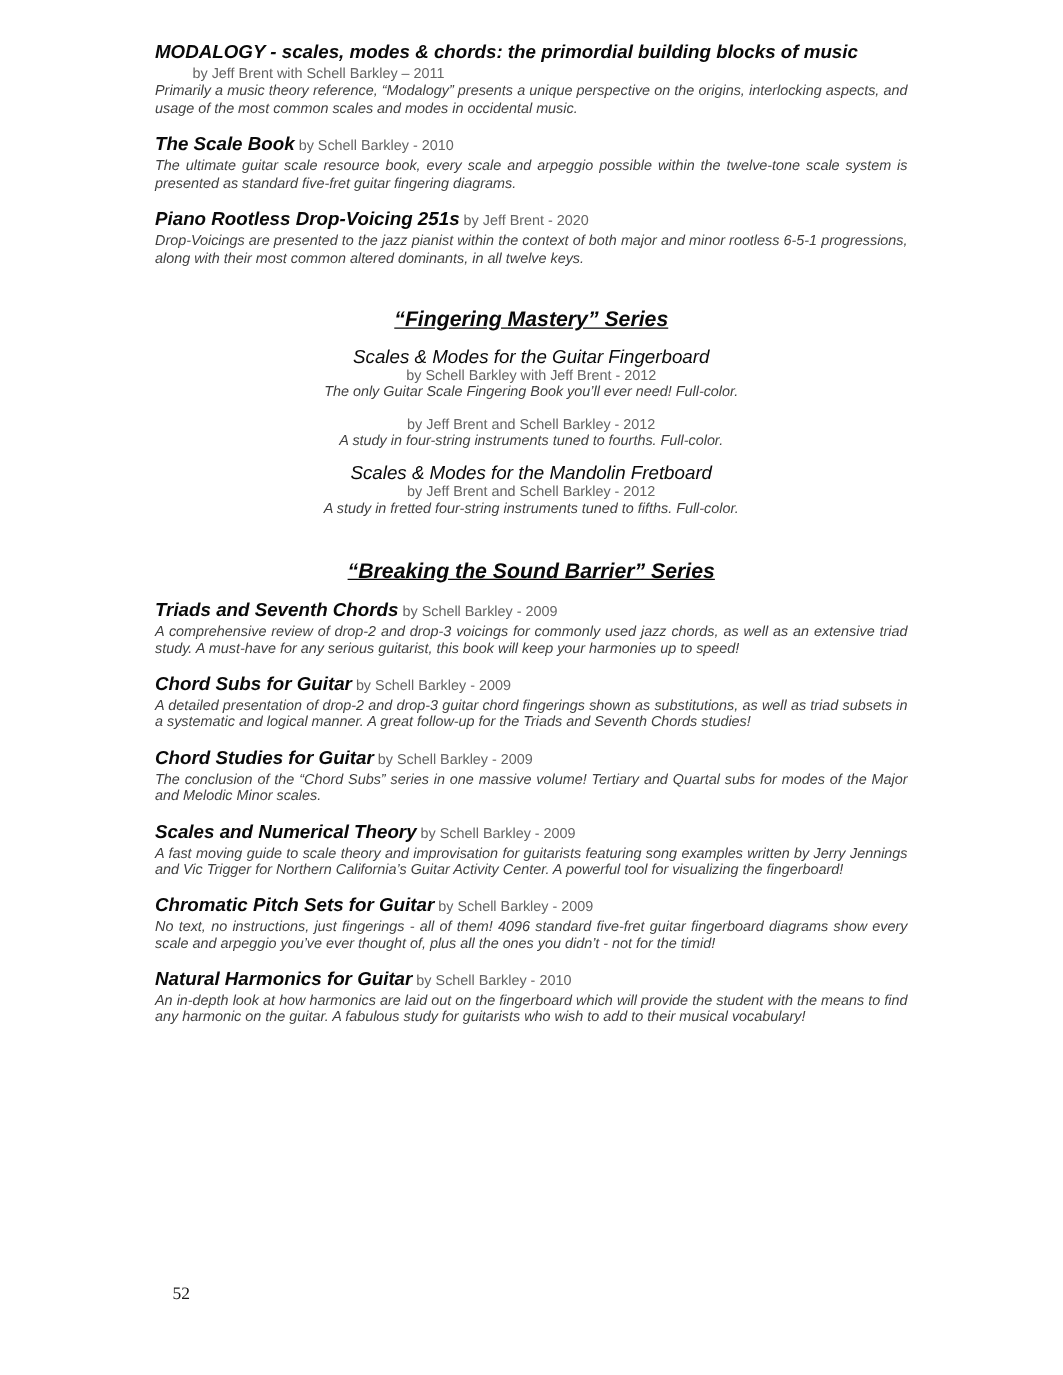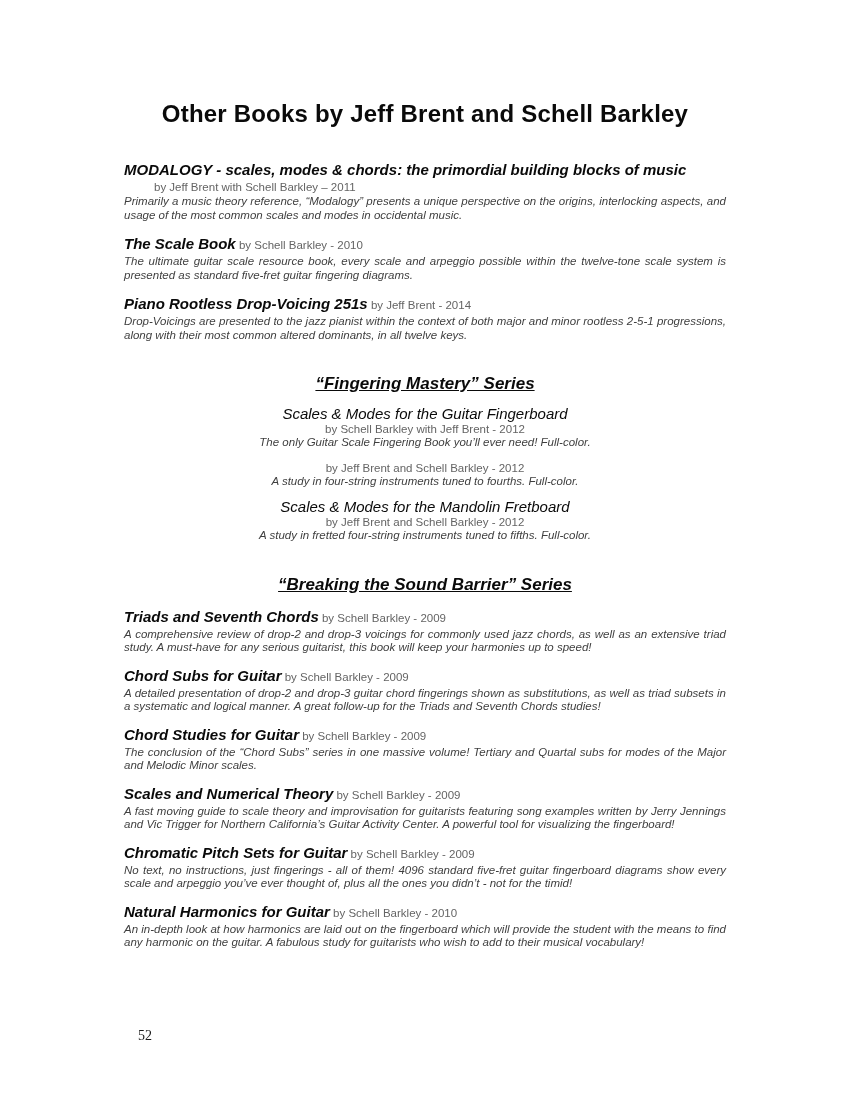--- a/index.html
+++ b/index.html
@@ -80,21 +80,20 @@
     font-size: 14px;
     color: #1a1a1a;
   }
 </style>
 </head>
 <body>
 
 <div class="page">
   <div class="content">
 
-    <h1 class="doc-title">Other Books by Jeff Brent and Schell Barkley</h1>
 
     <div class="intro-section">
 
       <div class="entry">
         <div class="entry-head">
           <span class="book-title">MODALOGY - scales, modes &amp; chords: the primordial building blocks of music</span>
         </div>
         <div class="byline-block">by Jeff Brent with Schell Barkley – 2011</div>
         <p class="desc">Primarily a music theory reference, “Modalogy” presents a unique perspective on the origins, interlocking aspects, and usage of the most common scales and modes in occidental music.</p>
       </div>
@@ -103,23 +102,23 @@
         <div class="entry-head">
           <span class="book-title">The Scale Book</span>
           <span class="byline">by Schell Barkley - 2010</span>
         </div>
         <p class="desc">The ultimate guitar scale resource book, every scale and arpeggio possible within the twelve-tone scale system is presented as standard five-fret guitar fingering diagrams.</p>
       </div>
 
       <div class="entry">
         <div class="entry-head">
           <span class="book-title">Piano Rootless Drop-Voicing 251s</span>
-          <span class="byline">by Jeff Brent - 2014</span>
-        </div>
-        <p class="desc">Drop-Voicings are presented to the jazz pianist within the context of both major and minor rootless 2-5-1 progressions, along with their most common altered dominants, in all twelve keys.</p>
+          <span class="byline">by Jeff Brent - 2020</span>
+        </div>
+        <p class="desc">Drop-Voicings are presented to the jazz pianist within the context of both major and minor rootless 6-5-1 progressions, along with their most common altered dominants, in all twelve keys.</p>
       </div>
 
     </div>
 
     <h2 class="series-heading">“Fingering Mastery” Series</h2>
 
     <div class="centered-books">
 
       <div class="c-entry">
         <div class="c-title">Scales &amp; Modes for the Guitar Fingerboard</div>

